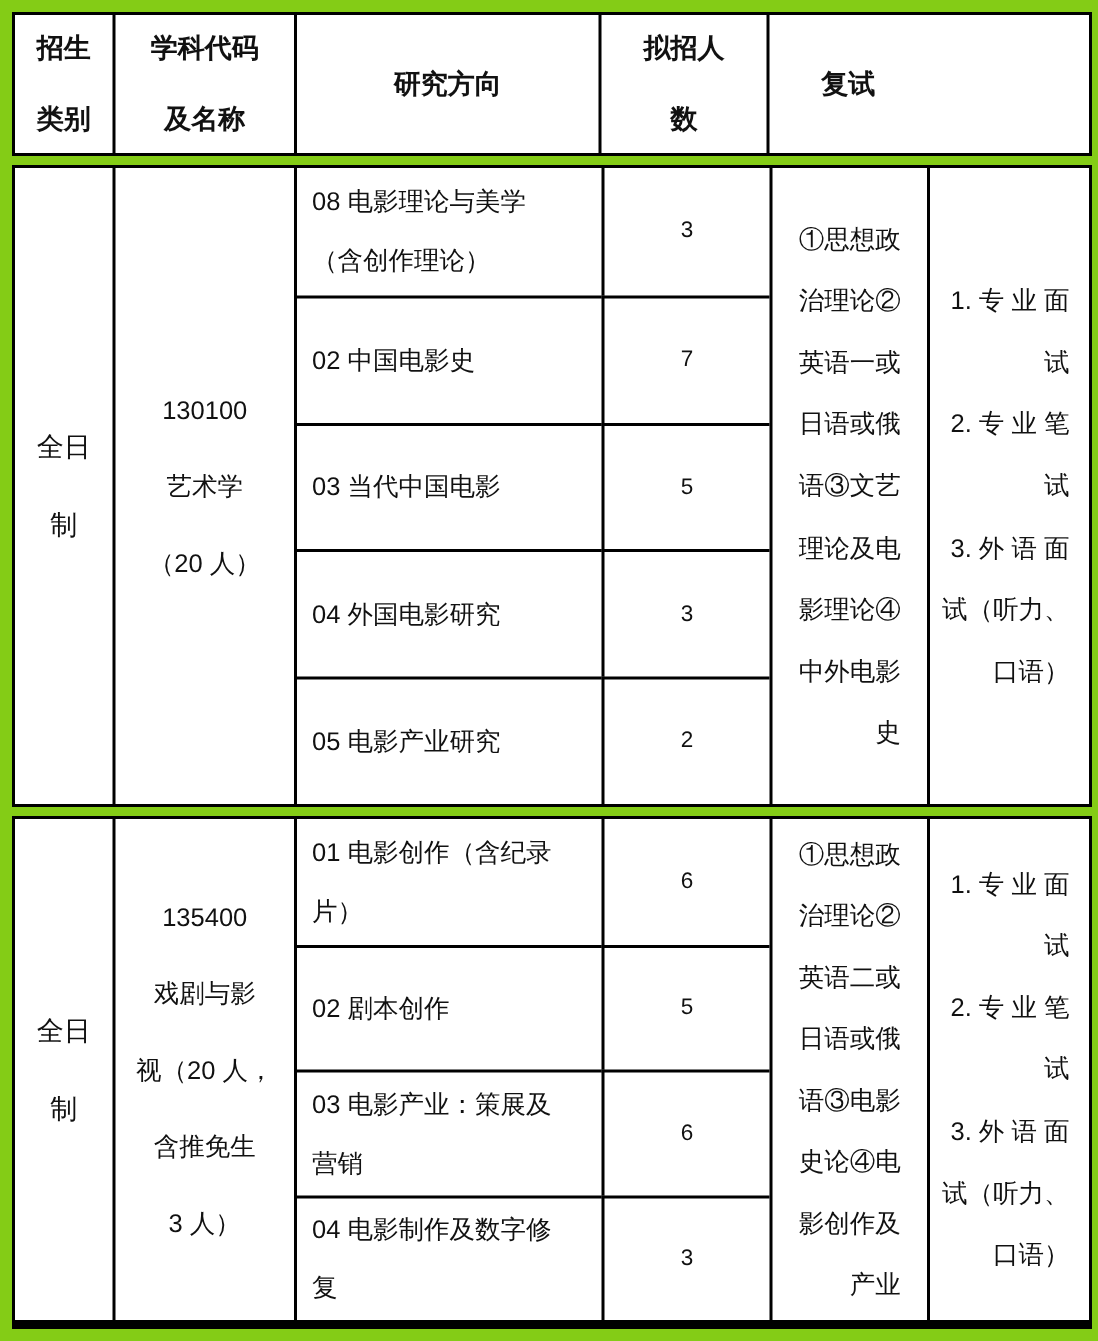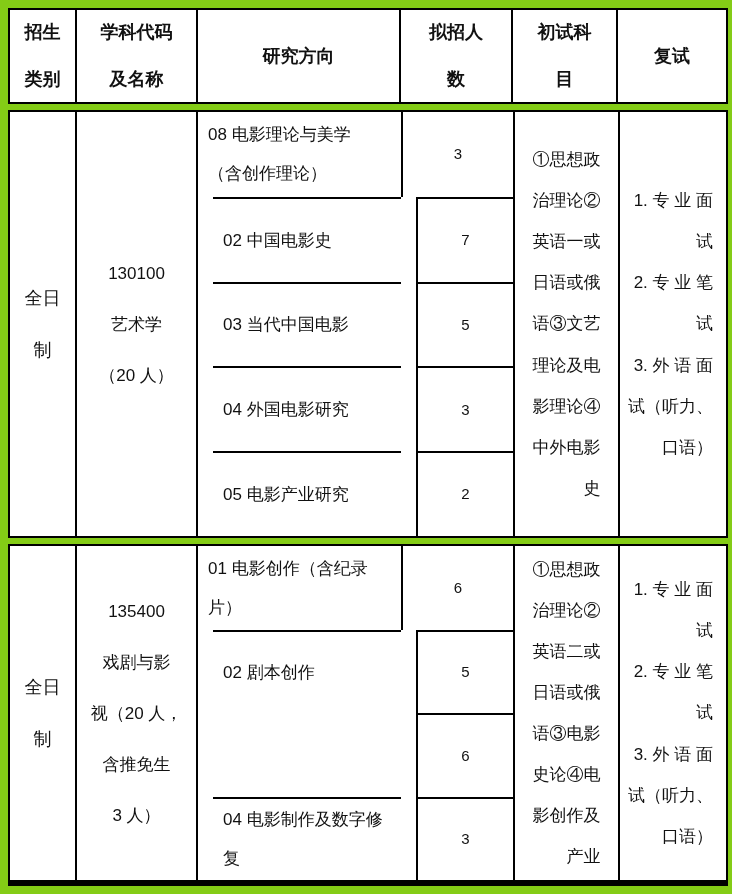--- a/index.html
+++ b/index.html
@@ -64,21 +64,21 @@
     text-align: left;
     padding-left: 10px;
     padding-right: 6px;
     line-height: 2.3;
   }
   .num {
     grid-column: 4;
     border-left: 2px solid #000;
     font-size: 15px;
   }
-  .bt { border-top: 2px solid #000; margin-left: 15px; }
+  .bt { border-top: 2px solid #000; }
   .exam {
     grid-column: 5; grid-row: 1 / -1;
     border-left: 2px solid #000;
     line-height: 2.42;
     text-align: right;
   }
   .ret {
     grid-column: 6; grid-row: 1 / -1;
     border-left: 2px solid #000;
     justify-content: flex-start;
@@ -94,22 +94,20 @@
 <div class="page">
 
   <div class="tbl thead">
     <div class="cell">招生
 类别</div>
     <div class="cell">学科代码
 及名称</div>
     <div class="cell">研究方向</div>
     <div class="cell">拟招人
 数</div>
-    <div class="cell">初试科
-目</div>
     <div class="cell">复试</div>
   </div>
 
   <div class="tbl sec1">
     <div class="cell cat">全日
 制</div>
     <div class="cell prog">130100
 艺术学
 （20 人）</div>
 
@@ -156,20 +154,22 @@
 含推免生
 3 人）</div>
 
     <div class="cell dir" style="grid-row:1">01 电影创作（含纪录
 片）</div>
     <div class="cell num" style="grid-row:1">6</div>
 
     <div class="cell dir bt" style="grid-row:2">02 剧本创作</div>
     <div class="cell num bt" style="grid-row:2">5</div>
 
+    <div class="cell dir bt" style="grid-row:3">03 电影产业：策展及
+营销</div>
     <div class="cell num bt" style="grid-row:3">6</div>
 
     <div class="cell dir bt" style="grid-row:4">04 电影制作及数字修
 复</div>
     <div class="cell num bt" style="grid-row:4">3</div>
 
     <div class="cell exam">①思想政
 治理论②
 英语二或
 日语或俄

